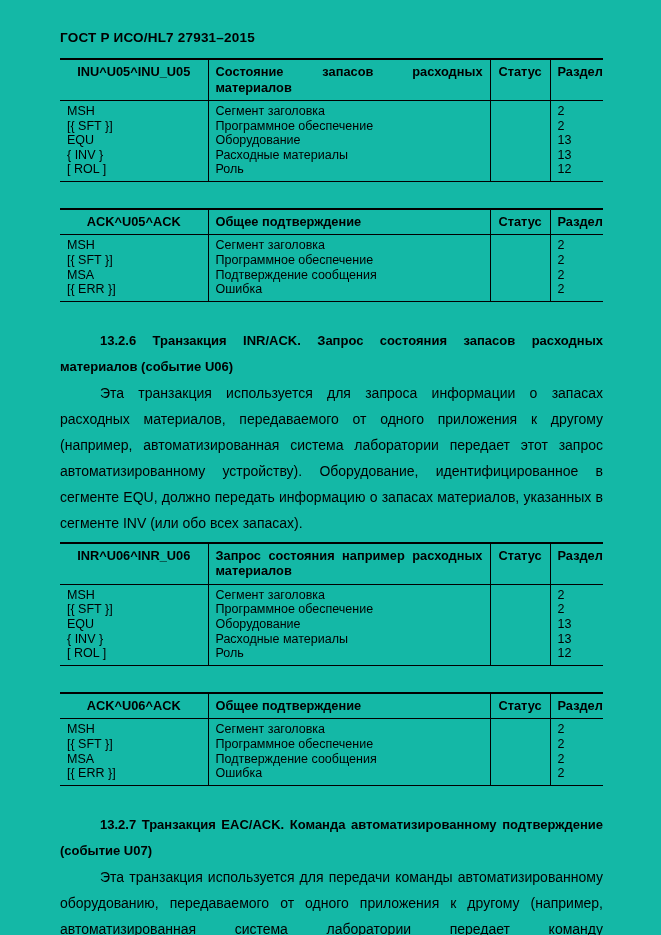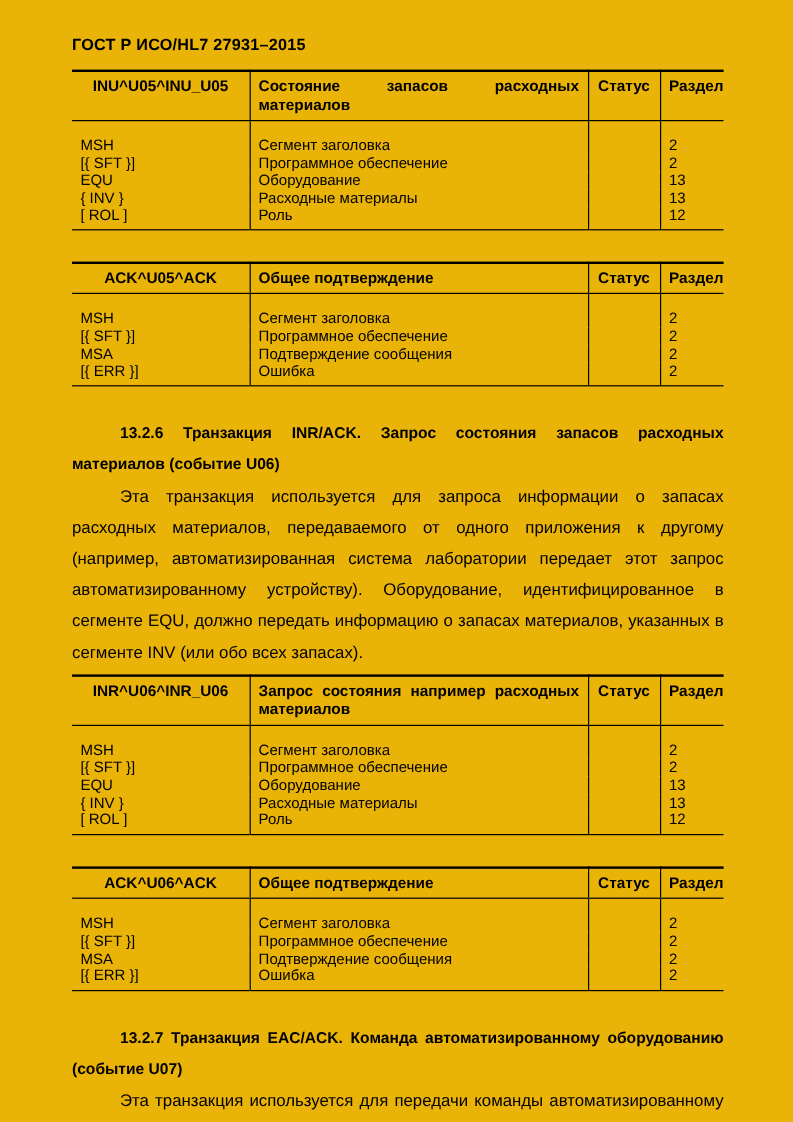--- a/index.html
+++ b/index.html
@@ -5,21 +5,21 @@
   * { margin: 0; padding: 0; box-sizing: border-box; }
   html, body { background: #ffffff; }
   body {
     font-family: "Liberation Sans", sans-serif;
     color: #000;
     -webkit-font-smoothing: antialiased;
   }
   .page {
     width: 661px;
     height: 935px;
-    background: #eab308;
+    background: #14b8a6;
     padding: 30px 58px 0 60px;
     overflow: hidden;
     position: relative;
   }
   .doc-header {
     font-weight: bold;
     font-size: 13.5px;
     letter-spacing: 0.2px;
     margin-bottom: 13px;
   }
@@ -40,21 +40,21 @@
     line-height: 15.5px;
     padding: 4px 7px 5px 7px;
     border-bottom: 1px solid #000;
   }
   table.msg-table th.c-desc { text-align: justify; }
   table.msg-table td {
     vertical-align: top;
     line-height: 14.6px;
     padding: 0 7px;
   }
-  table.msg-table tbody tr:first-child td { padding-top: 13px; }
+  table.msg-table tbody tr:first-child td { padding-top: 3px; }
   table.msg-table tbody tr:last-child td { padding-bottom: 4px; }
   .c-code   { width: 148px; }
   .c-desc   { width: 282px; }
   .c-status { width: 60px;  }
   .c-section{ width: 53px;  }
   table.msg-table th + th,
   table.msg-table td + td { border-left: 1px solid #000; }
   .heading {
     font-weight: bold;
     font-size: 13px;
@@ -234,16 +234,16 @@
         </tr>
         <tr>
           <td class="c-code">[{ ERR }]</td>
           <td class="c-desc">Ошибка</td>
           <td class="c-status"></td>
           <td class="c-section">2</td>
         </tr>
       </tbody>
   </table>
 
-  <p class="heading">13.2.7 Транзакция EAC/ACK. Команда автоматизированному оборудованию (событие U07)</p>
+  <p class="heading">13.2.7 Транзакция EAC/ACK. Команда автоматизированному подтверждение (событие U07)</p>
   <p class="para">Эта транзакция используется для передачи команды автоматизированному оборудованию, передаваемого от одного приложения к другому (например, автоматизированная система лаборатории передает команду автоматизированному оборудованию).</p>
 
 </div>
 
 </body></html>

